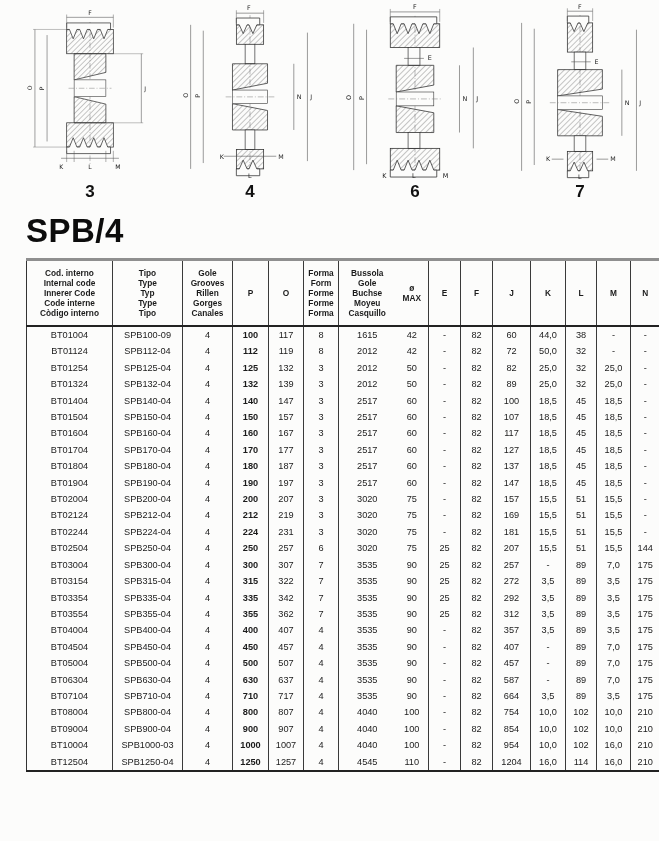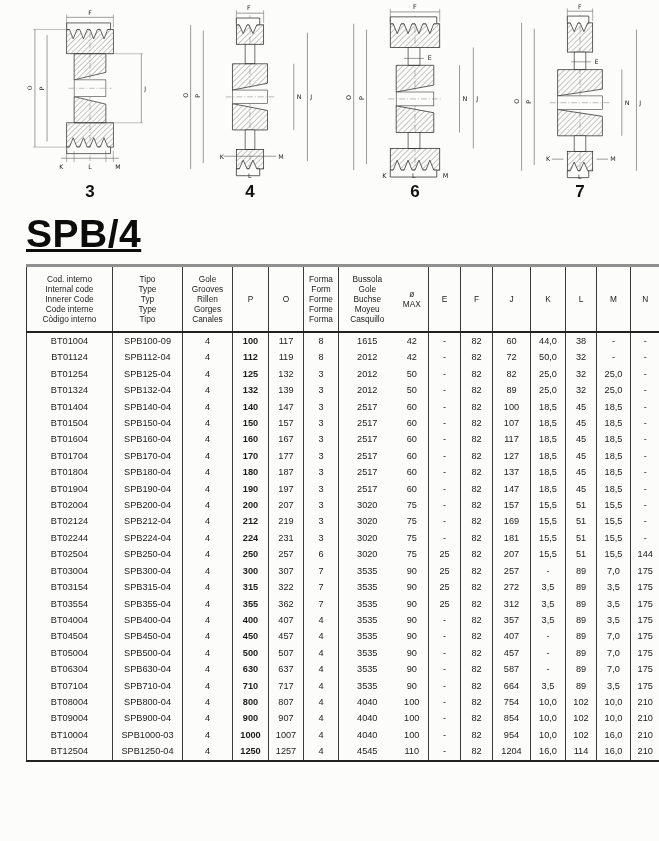--- a/index.html
+++ b/index.html
@@ -21,39 +21,39 @@
   .figure-number{
     font-weight:bold;font-size:17px;margin-top:2px;color:#111;
   }
   svg text{
     font-family:"DejaVu Sans",sans-serif;
     font-size:6.5px;fill:#222;
   }
   
   .page-title{
     margin:10px 0 8px 26px;
-    font-size:39px;font-weight:800;letter-spacing:.5px;color:#0c0c0c;text-decoration:underline;
+    font-size:33px;font-weight:800;letter-spacing:.5px;color:#0c0c0c;
   }
   
   table.spec{
     border-collapse:collapse;table-layout:fixed;
     margin-left:26px;width:633px;
     border-top:3px solid #8f8f8f;
     border-bottom:2px solid #222;
     border-left:1px solid #333;
   }
   table.spec th,table.spec td{
     border-left:1px solid #3a3a3a;
     padding:0 1px;text-align:center;vertical-align:middle;
     overflow:hidden;
   }
   table.spec th:first-child,table.spec td:first-child{border-left:none;}
   table.spec th.no-left,table.spec td.no-left{border-left:none;}
   thead th{
-    font-size:8.3px;font-weight:400;line-height:1.22;
+    font-size:8.3px;font-weight:700;line-height:1.22;
     white-space:pre-line;height:64px;
     border-bottom:2px solid #222;
   }
   tbody td{
     font-size:9.2px;height:16.4px;line-height:16.4px;white-space:nowrap;
   }
   tbody td.col-p{font-weight:bold;}
 </style>
 </head>
 <body>
@@ -566,20 +566,37 @@
         <td class="col-dmax no-left">90</td>
         <td class="col-e">25</td>
         <td class="col-f">82</td>
         <td class="col-j">272</td>
         <td class="col-k">3,5</td>
         <td class="col-l">89</td>
         <td class="col-m">3,5</td>
         <td class="col-n">175</td>
       </tr>
       <tr>
+        <td class="col-code">BT03354</td>
+        <td class="col-type">SPB335-04</td>
+        <td class="col-grooves">4</td>
+        <td class="col-p">335</td>
+        <td class="col-o">342</td>
+        <td class="col-form">7</td>
+        <td class="col-bush">3535</td>
+        <td class="col-dmax no-left">90</td>
+        <td class="col-e">25</td>
+        <td class="col-f">82</td>
+        <td class="col-j">292</td>
+        <td class="col-k">3,5</td>
+        <td class="col-l">89</td>
+        <td class="col-m">3,5</td>
+        <td class="col-n">175</td>
+      </tr>
+      <tr>
         <td class="col-code">BT03554</td>
         <td class="col-type">SPB355-04</td>
         <td class="col-grooves">4</td>
         <td class="col-p">355</td>
         <td class="col-o">362</td>
         <td class="col-form">7</td>
         <td class="col-bush">3535</td>
         <td class="col-dmax no-left">90</td>
         <td class="col-e">25</td>
         <td class="col-f">82</td>

